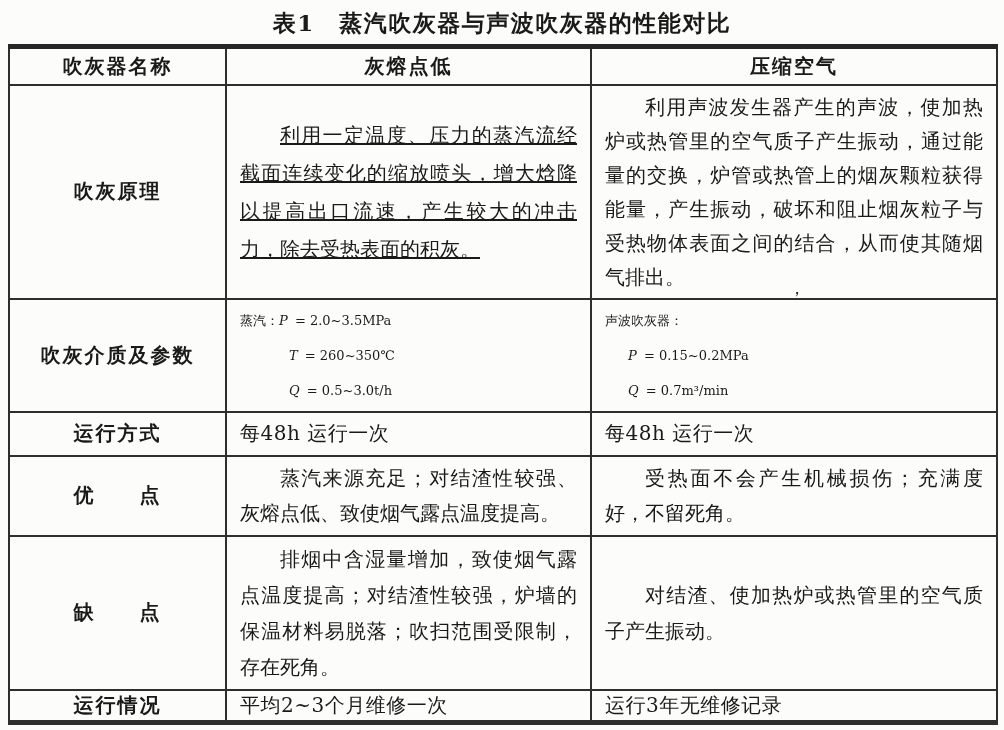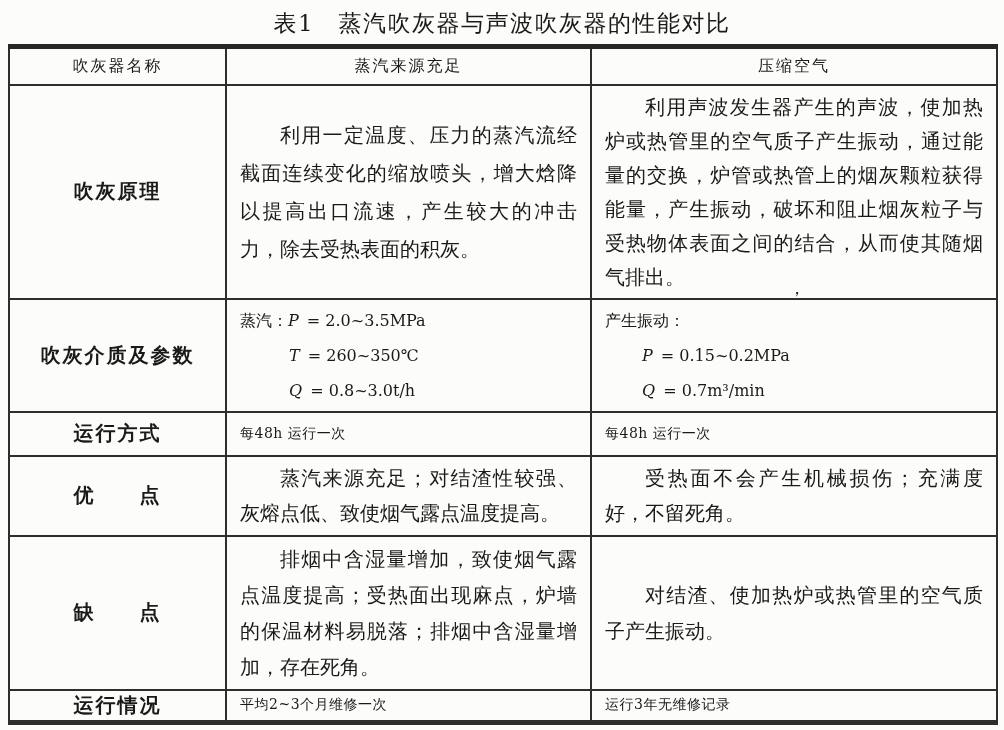--- a/index.html
+++ b/index.html
@@ -8,21 +8,21 @@
     background:#fcfcfa;
     font-family:"DejaVu Serif","Liberation Serif",serif;
     color:#1a1a1a;
     -webkit-font-smoothing:antialiased;
   }
   .page { position:relative; width:1004px; height:730px; overflow:hidden; }
 
   .title {
     position:absolute; top:8px; left:0; width:100%;
     text-align:center;
-    font-size:23px; font-weight:normal; letter-spacing:1.5px;
+    font-size:23px; font-weight:bold; letter-spacing:1.5px;
   }
 
   table.cmp {
     position:absolute; left:8px; top:44px;
     width:988px;
     border-collapse:collapse; table-layout:fixed;
     border-top:5px solid #262626;
     border-bottom:5px solid #2e2e2e;
     border-left:2px solid #3a3a3a;
     border-right:2px solid #3a3a3a;
@@ -34,39 +34,39 @@
   th, td { border:2px solid #2e2e2e; vertical-align:middle; }
   tr.r-head   { height:38px; }
   tr.r-principle { height:214px; }
   tr.r-media  { height:110px; }
   tr.r-mode   { height:44px; }
   tr.r-pros   { height:72px; }
   tr.r-cons   { height:150px; }
   tr.r-status { height:33px; }
 
   th {
-    font-size:16px; font-weight:400; text-align:center; letter-spacing:2px;margin-top:37px;
+    font-size:20px; font-weight:700; text-align:center; letter-spacing:2px;margin-top:37px;
   }
   td.lab {
     font-size:20px; font-weight:600; text-align:center; letter-spacing:2px;font-family:Liberation Serif, serif;
   }
   td.para {
     font-size:20px; text-align:justify; padding:4px 13px;
     text-indent:2em;
   }
-  .lh38 { line-height:38px; }
+  .lh38 { line-height:38px;text-decoration:underline; }
   .lh34 { line-height:34px;border-radius:7px; }
   .lh35 { line-height:35px; }
   .lh36 { line-height:36px; }
-  td.plain { font-size:14px; padding-left:13px; letter-spacing:0.5px; }
+  td.plain { font-size:20px; padding-left:13px; letter-spacing:0.5px; }
 
-  td.media { font-size:16px; padding:3px 0; }
+  td.media { font-size:13px; padding:3px 0; }
   .m-line { line-height:35px; padding-left:13px; white-space:nowrap; }
   .m-ind-steam { padding-left:62px; }
-  .m-ind-sonic { padding-left:50px; }
+  .m-ind-sonic { padding-left:36px; }
   .var { font-style:italic; padding-right:3px; }
 
   .artifact {
     position:absolute; left:788px; top:276px;
     font-size:18px; color:#2a2a2a;
   }
 </style>
 </head>
 <body>
 
@@ -77,59 +77,59 @@
   <table class="cmp">
     <colgroup>
         <col class="c1">
         <col class="c2">
         <col class="c3">
       </colgroup>
 
     <tbody>
         <tr class="r-head">
       <th>吹灰器名称</th>
-      <th>蒸汽来源充足</th>
+      <th>灰熔点低</th>
       <th>压缩空气</th>
     </tr>
 
     <tr class="r-principle">
       <td class="lab">吹灰原理</td>
       <td class="para lh38">利用一定温度、压力的蒸汽流经截面连续变化的缩放喷头，增大焓降以提高出口流速，产生较大的冲击力，除去受热表面的积灰。</td>
       <td class="para lh34">利用声波发生器产生的声波，使加热炉或热管里的空气质子产生振动，通过能量的交换，炉管或热管上的烟灰颗粒获得能量，产生振动，破坏和阻止烟灰粒子与受热物体表面之间的结合，从而使其随烟气排出。</td>
     </tr>
 
     <tr class="r-media">
       <td class="lab">吹灰介质及参数</td>
       <td class="media">
         <div class="m-line"><span>蒸汽：</span><span class="var">P</span><span> = 2.0~3.5MPa</span></div>
         <div class="m-line m-ind-steam"><span class="var">T</span><span> = 260~350℃</span></div>
-        <div class="m-line m-ind-steam"><span class="var">Q</span><span> = 0.8~3.0t/h</span></div>
+        <div class="m-line m-ind-steam"><span class="var">Q</span><span> = 0.5~3.0t/h</span></div>
       </td>
       <td class="media">
-        <div class="m-line"><span>产生振动：</span></div>
+        <div class="m-line"><span>声波吹灰器：</span></div>
         <div class="m-line m-ind-sonic"><span class="var">P</span><span> = 0.15~0.2MPa</span></div>
         <div class="m-line m-ind-sonic"><span class="var">Q</span><span> = 0.7m³/min</span></div>
       </td>
     </tr>
 
     <tr class="r-mode">
       <td class="lab">运行方式</td>
       <td class="plain">每48h 运行一次</td>
       <td class="plain">每48h 运行一次</td>
     </tr>
 
     <tr class="r-pros">
       <td class="lab">优　　点</td>
       <td class="para lh35">蒸汽来源充足；对结渣性较强、灰熔点低、致使烟气露点温度提高。</td>
       <td class="para lh35">受热面不会产生机械损伤；充满度好，不留死角。</td>
     </tr>
 
     <tr class="r-cons">
       <td class="lab">缺　　点</td>
-      <td class="para lh36">排烟中含湿量增加，致使烟气露点温度提高；受热面出现麻点，炉墙的保温材料易脱落；排烟中含湿量增加，存在死角。</td>
+      <td class="para lh36">排烟中含湿量增加，致使烟气露点温度提高；对结渣性较强，炉墙的保温材料易脱落；吹扫范围受限制，存在死角。</td>
       <td class="para lh36">对结渣、使加热炉或热管里的空气质子产生振动。</td>
     </tr>
 
     <tr class="r-status">
       <td class="lab">运行情况</td>
       <td class="plain">平均2~3个月维修一次</td>
       <td class="plain">运行3年无维修记录</td>
     </tr>
   </tbody>
     </table>

